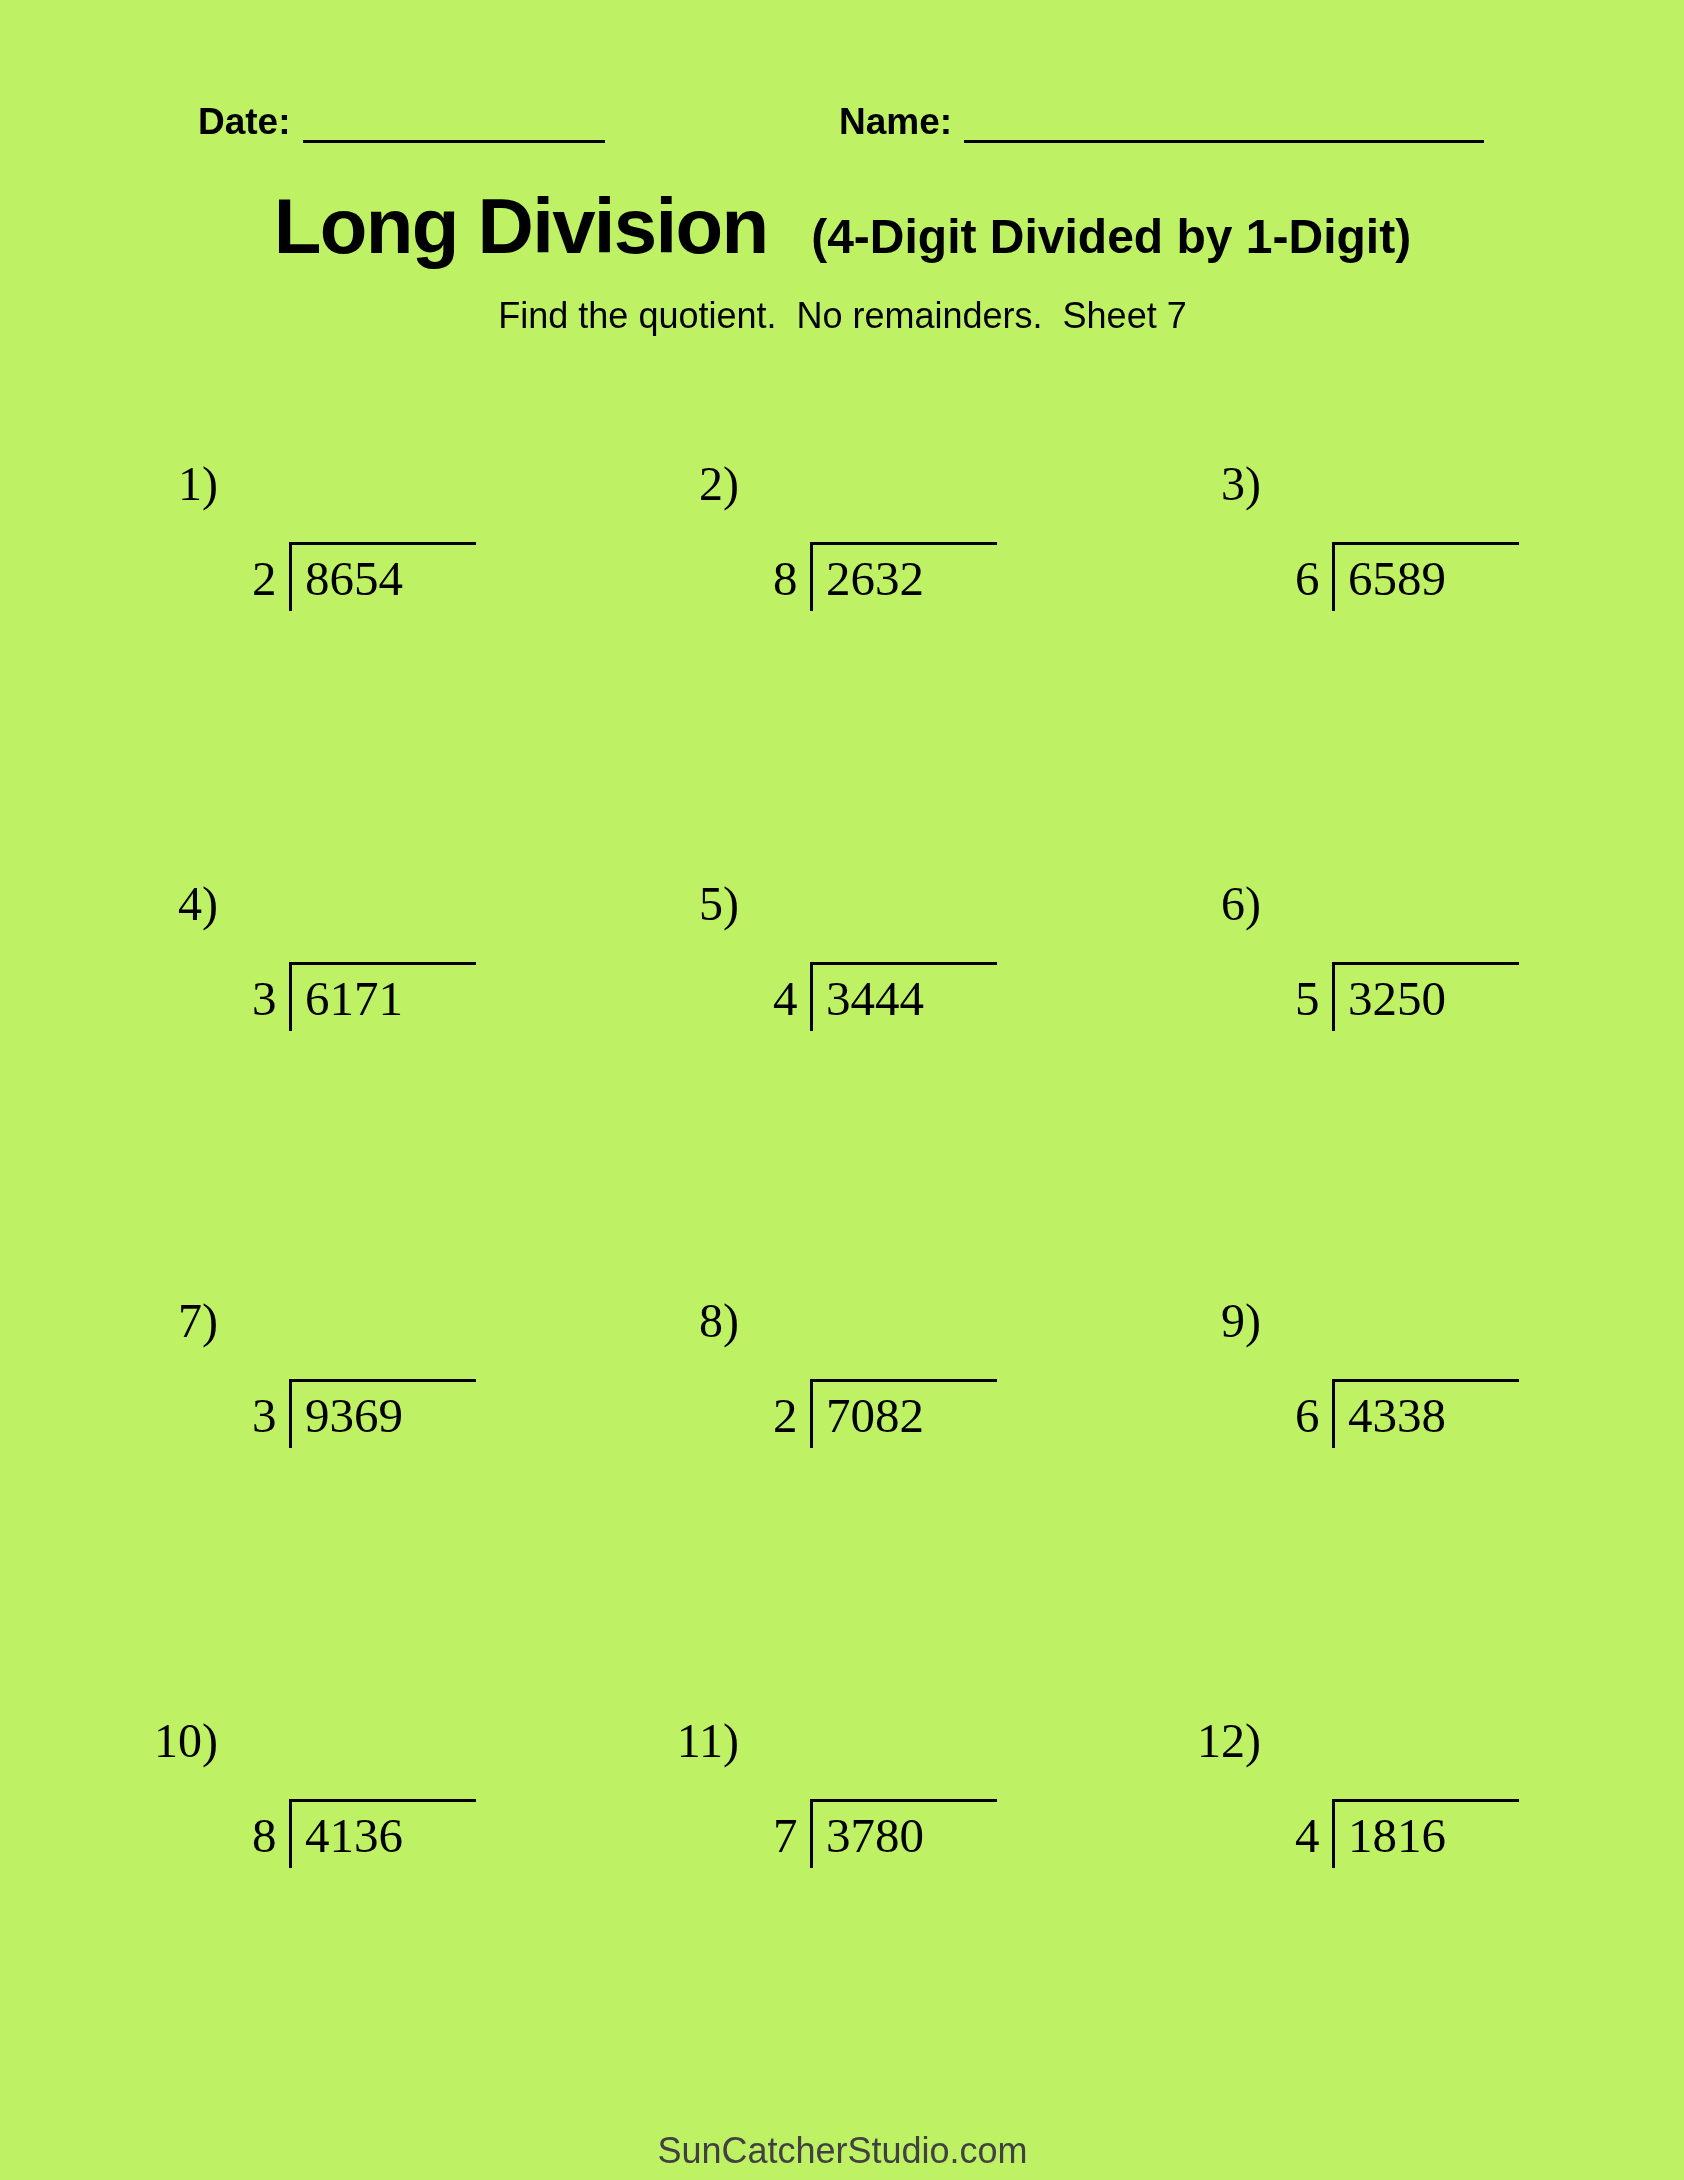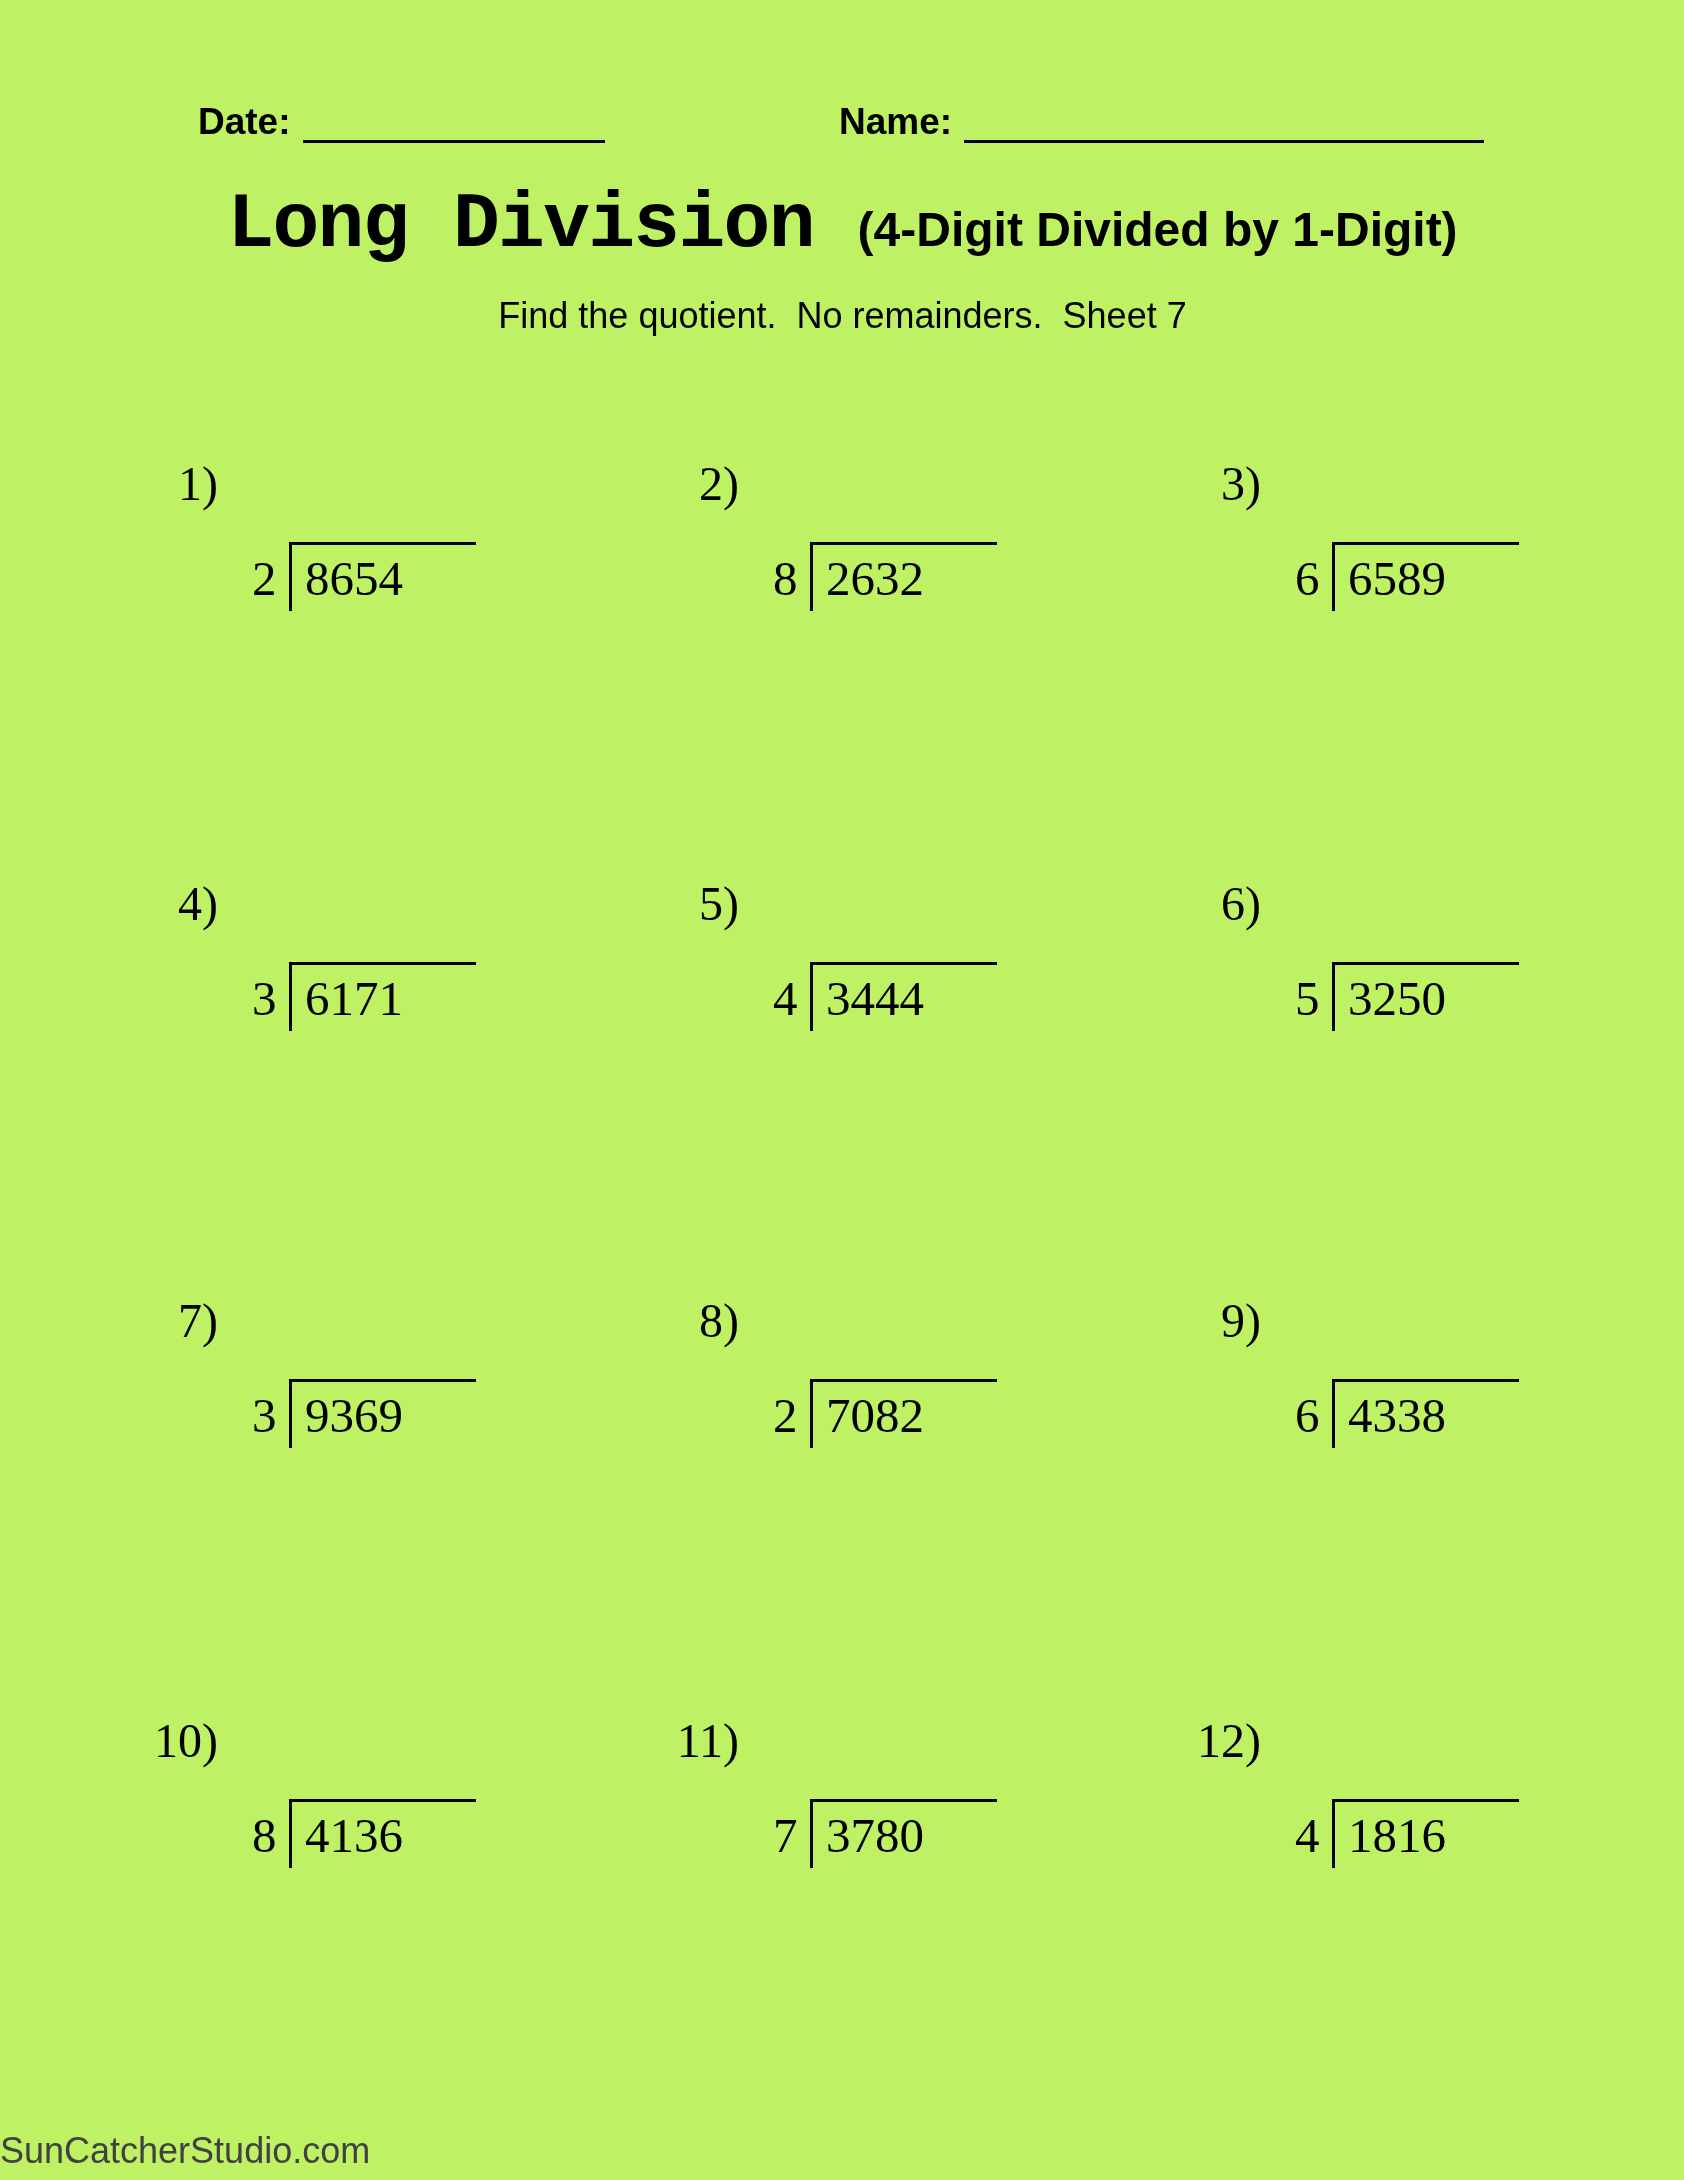--- a/index.html
+++ b/index.html
@@ -40,21 +40,21 @@
   .title-row {
     position: absolute;
     top: 181px;
     left: 0;
     width: 100%;
     text-align: center;
     font-family: "Liberation Sans", sans-serif;
     font-weight: bold;
     white-space: nowrap;
   }
-  .title-main  { font-size: 78px; letter-spacing: -1.7px; vertical-align: baseline; font-family: Liberation Mono, monospace; }
+  .title-main  { font-size: 78px; letter-spacing: -1.7px; vertical-align: baseline; }
   .title-suffix{ font-size: 48px; margin-left: 40px; vertical-align: baseline; }
   .subtitle {
     position: absolute;
     top: 295px;
     left: 0;
     width: 100%;
     text-align: center;
     font-family: "Liberation Sans", sans-serif;
     font-size: 36px;
     white-space: pre-wrap;
@@ -90,21 +90,21 @@
   
   .c0 { left: 124px; }  .c1 { left: 645px; }  .c2 { left: 1167px; }
   .r0 { top: 456px; }   .r1 { top: 876px; }  .r2 { top: 1293px; }  .r3 { top: 1713px; }
 
   
   .footer {
     position: absolute;
     top: 2130px;
     left: 0;
     width: 100%;
-    text-align: left;
+    text-align: center;
     font-family: "Liberation Sans", sans-serif;
     font-size: 36px;
     color: #414141;
   }
 </style>
 </head>
 <body>
 
 <div class="page">
 

